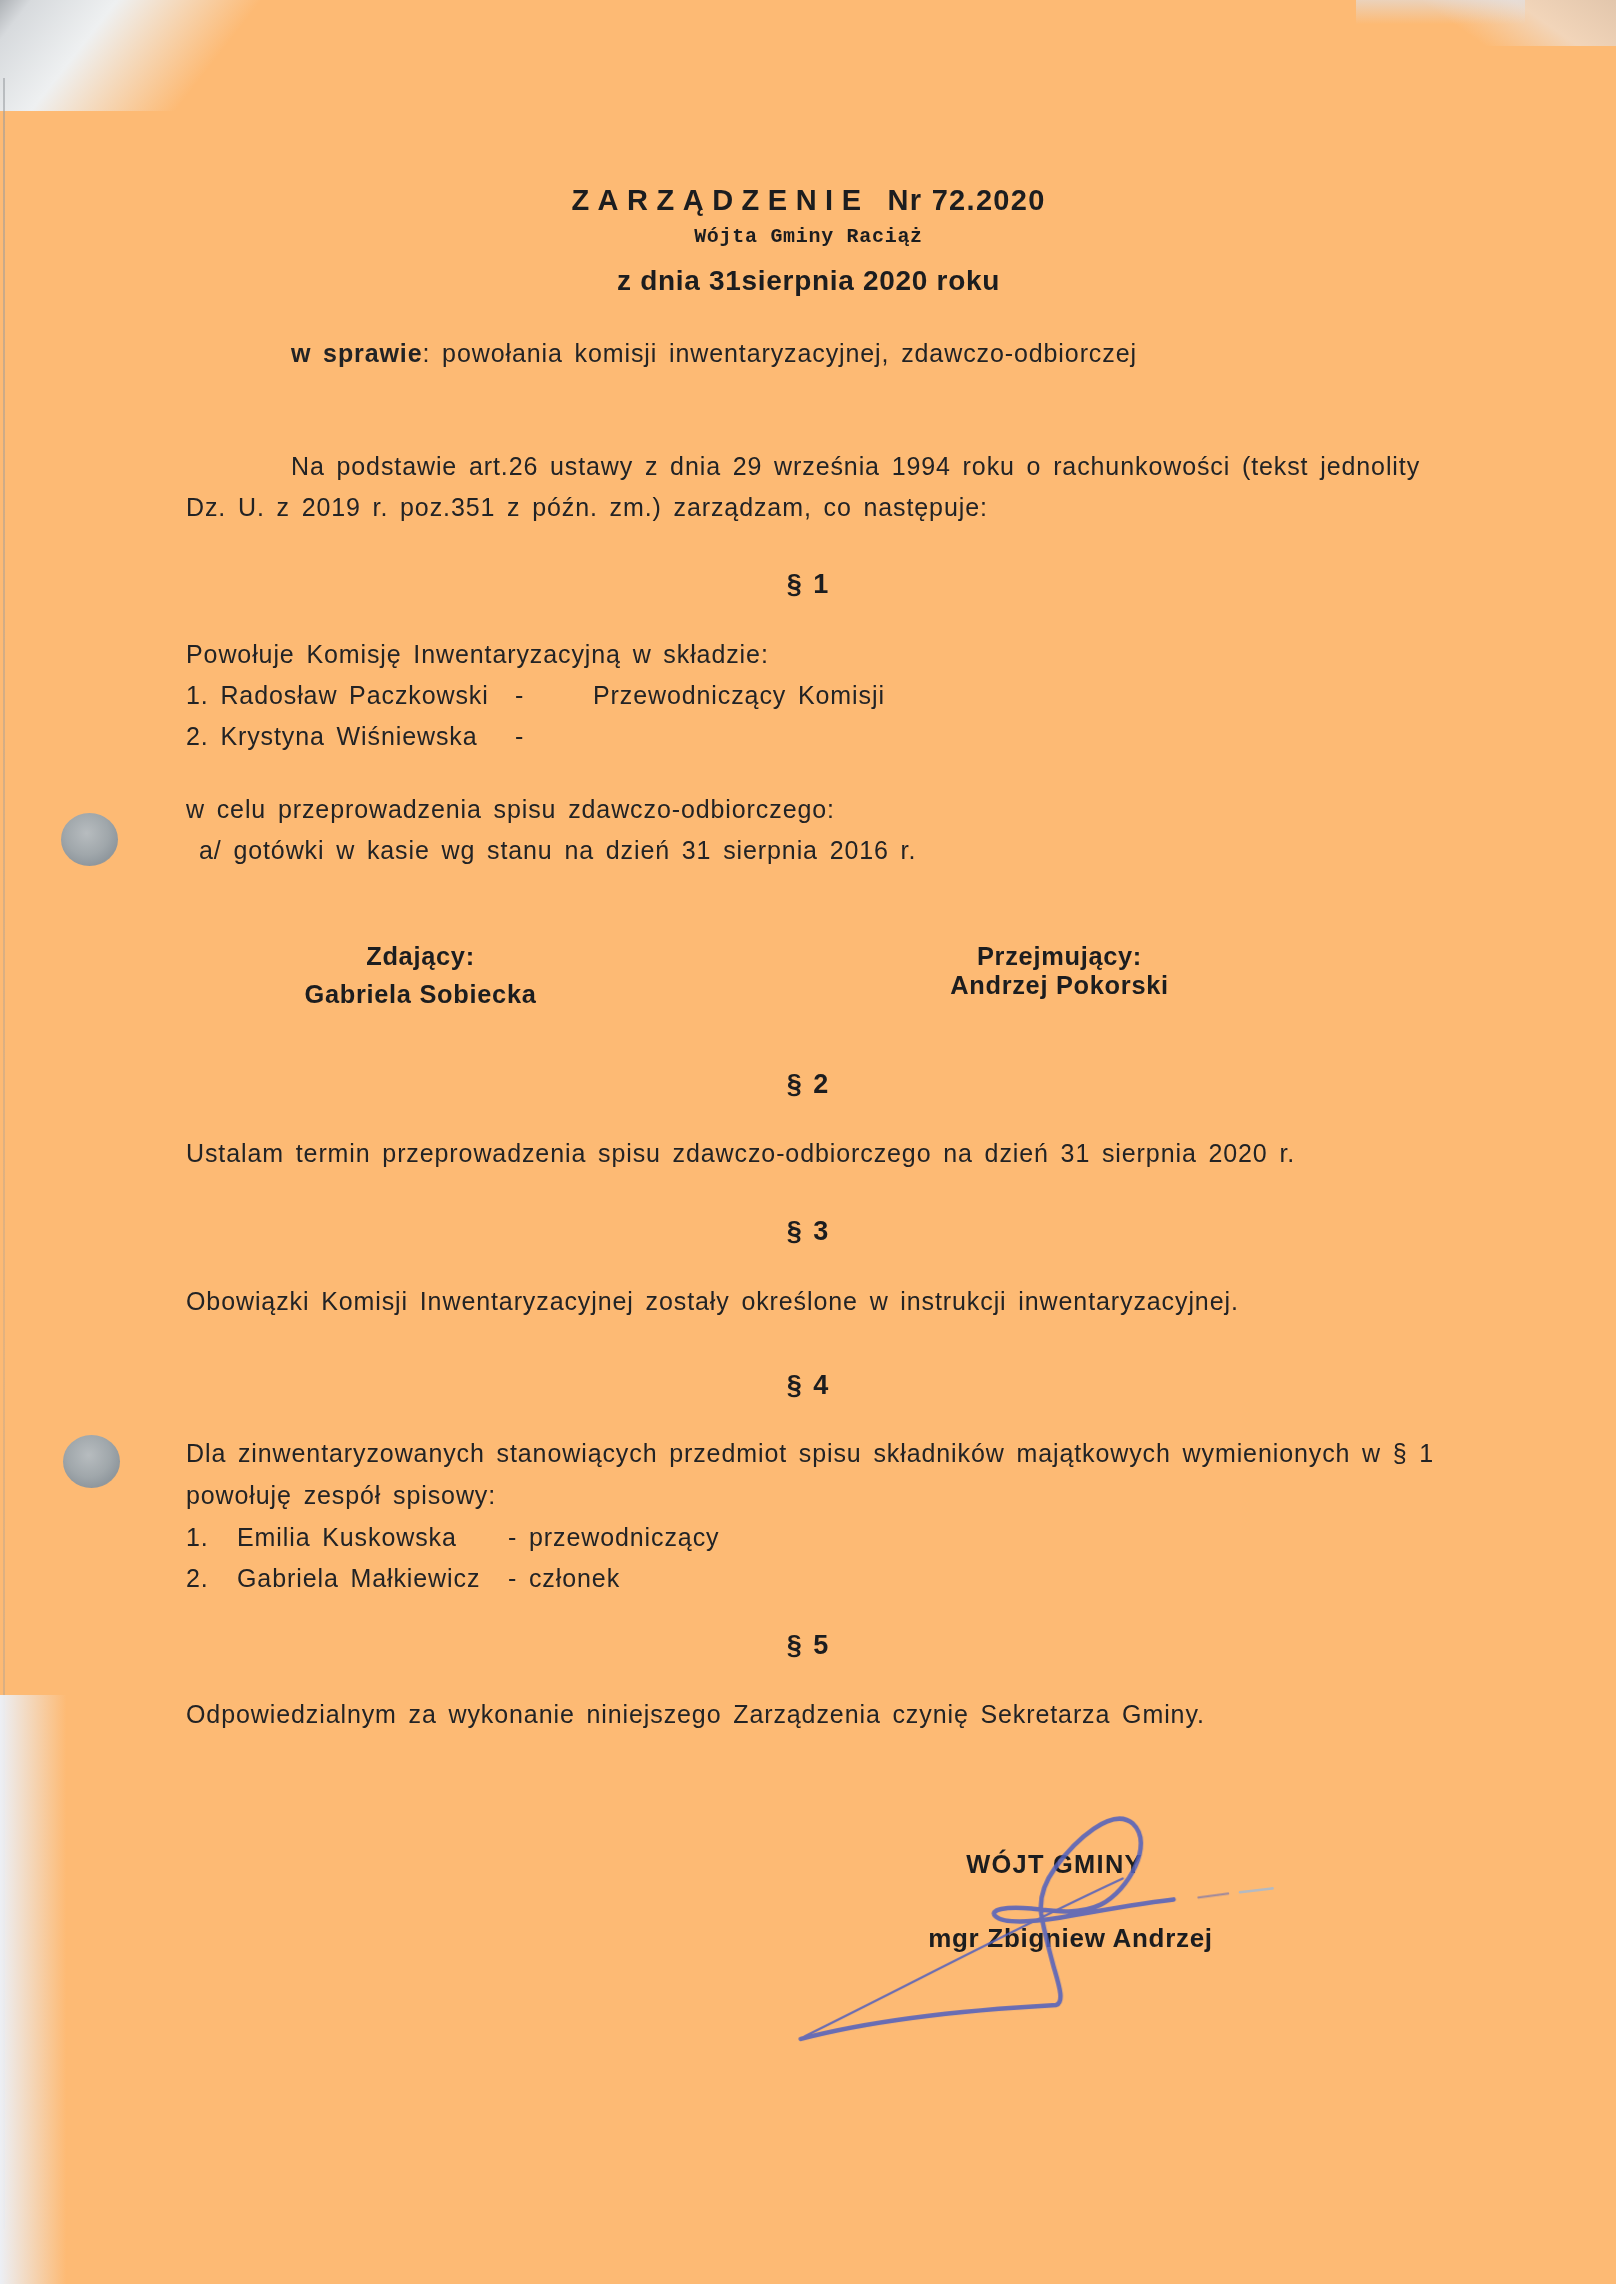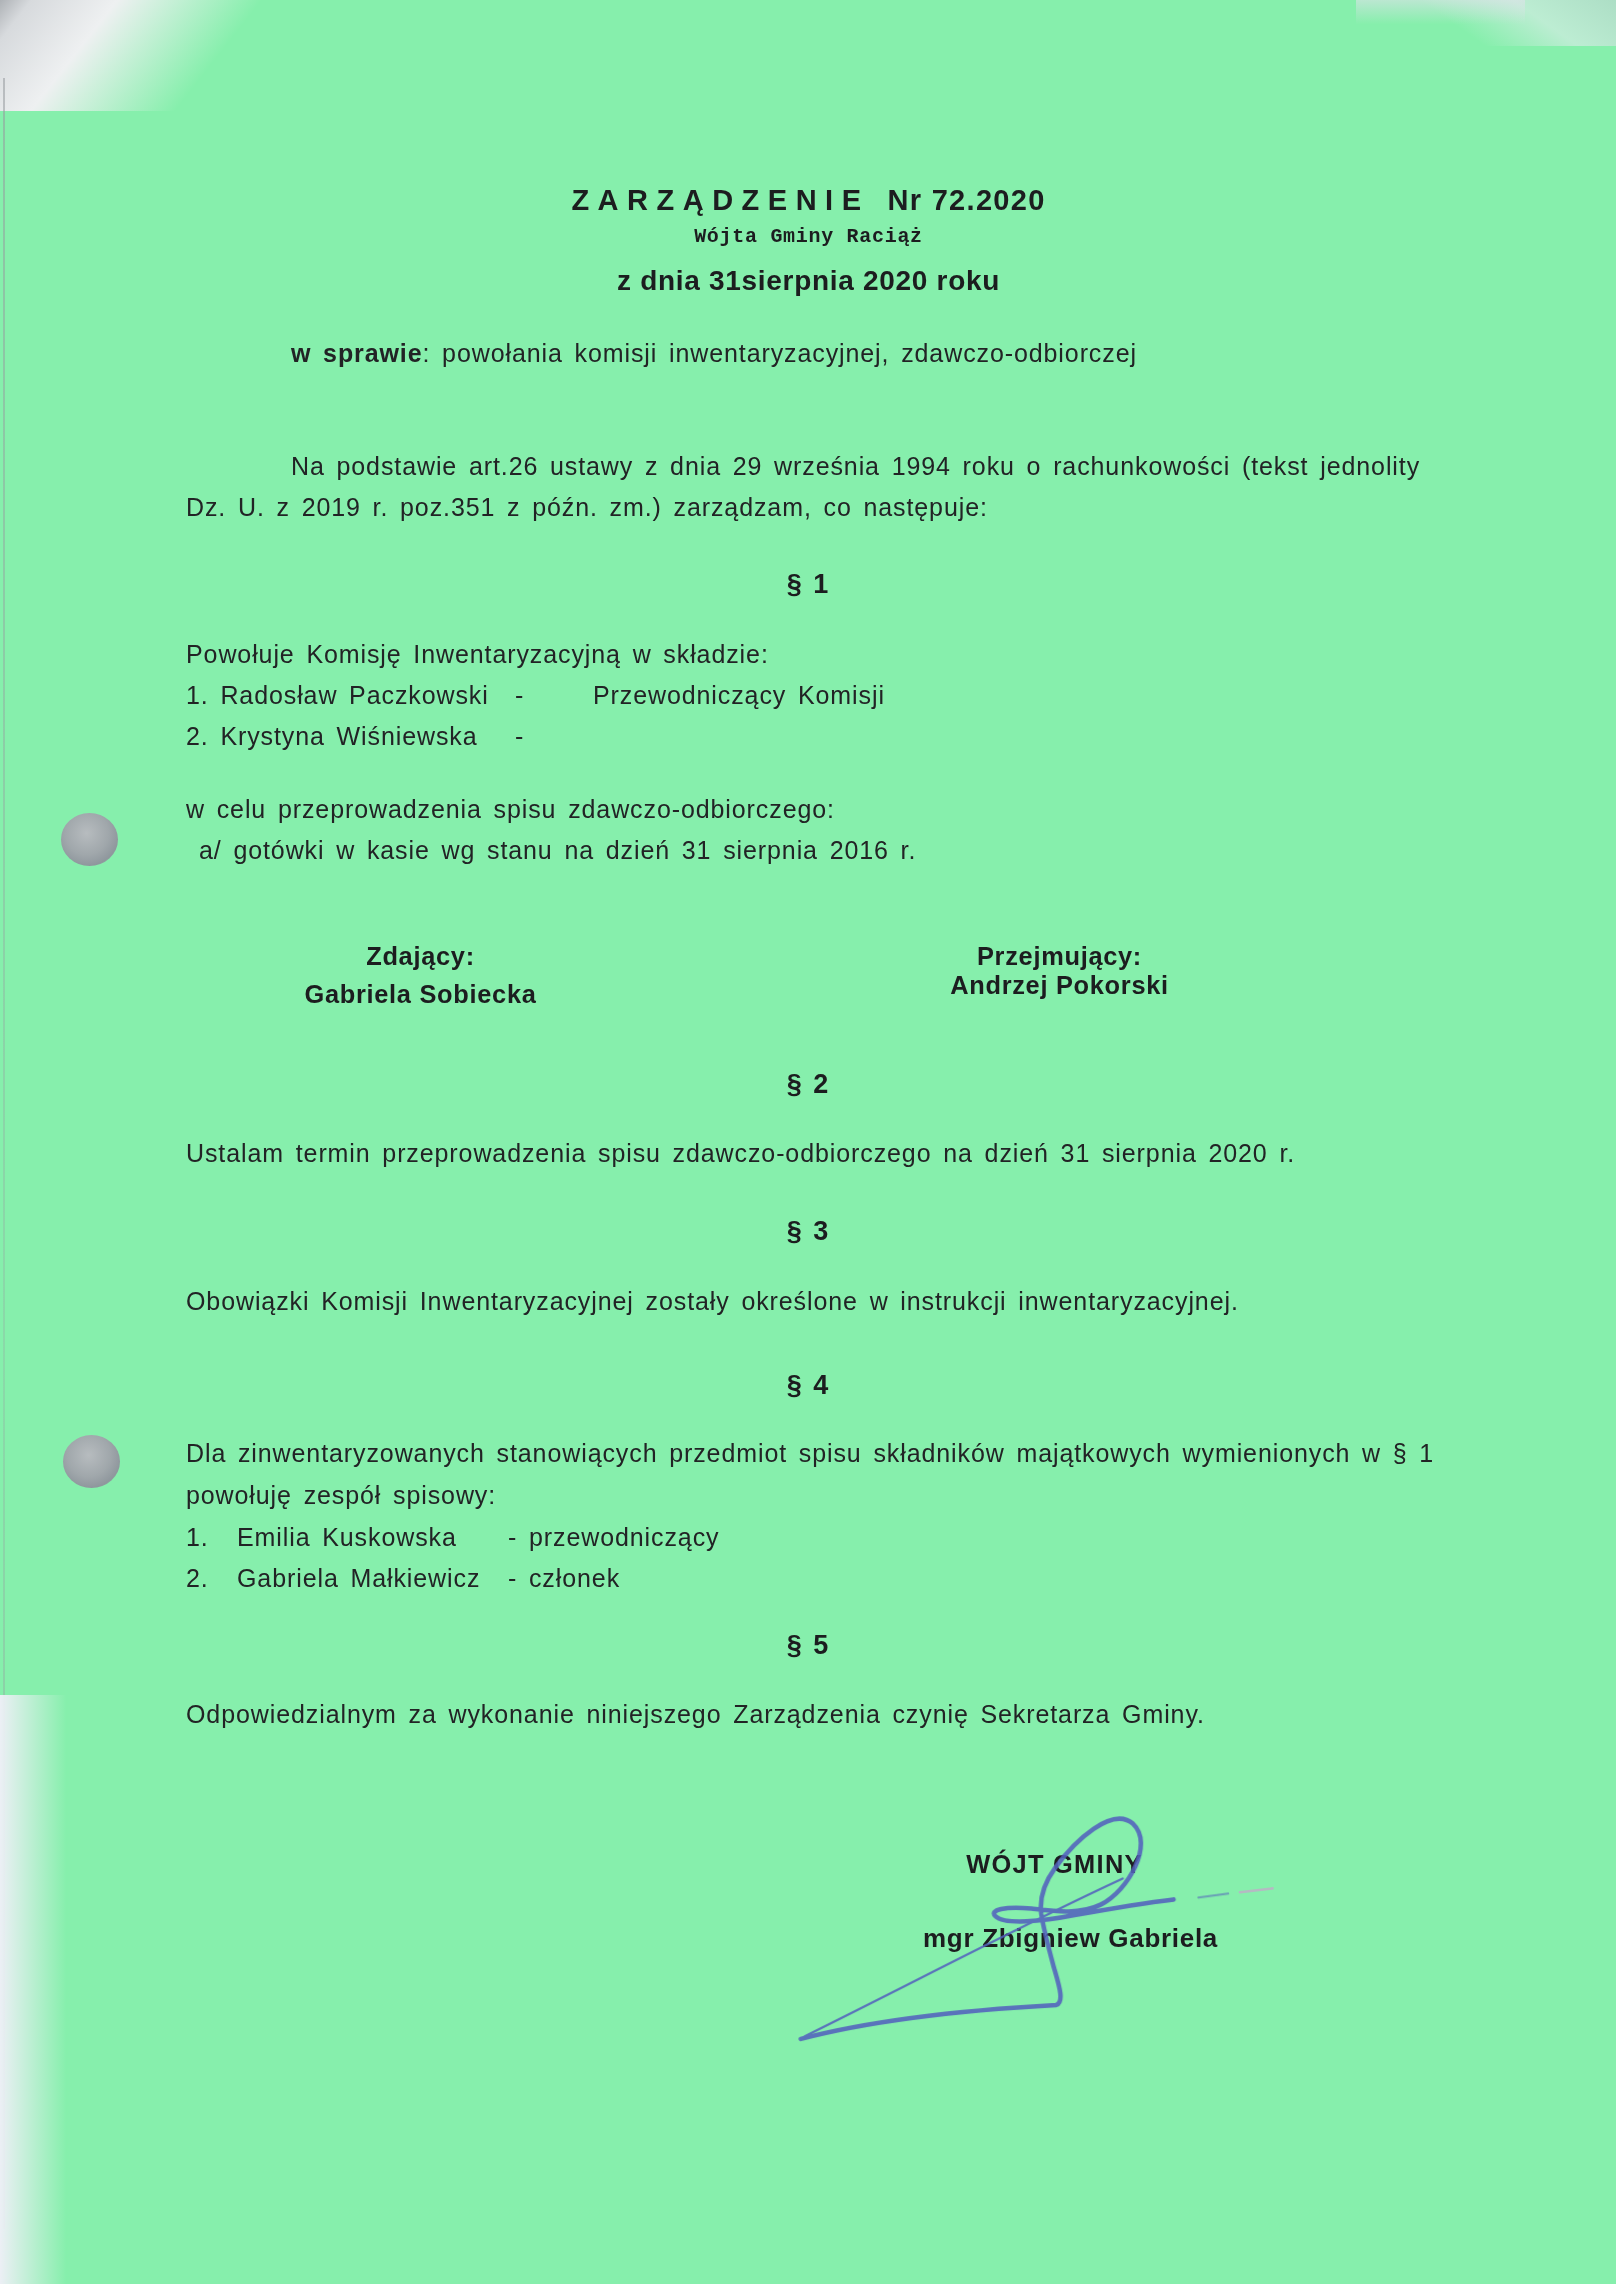--- a/index.html
+++ b/index.html
@@ -4,21 +4,21 @@
 <style>
   html, body {
     margin: 0;
     padding: 0;
     background: #ffffff;
   }
   #page {
     position: relative;
     width: 1617px;
     height: 2284px;
-    background: #86efac;
+    background: #fdba74;
     overflow: hidden;
     font-family: "Liberation Sans", sans-serif;
     color: #1c1d1f;
   }
   
   .corner-tl {
     position: absolute; left: 0; top: 0; width: 365px; height: 111px;
     background: linear-gradient(128deg, #aeb2b6 0%, #d7dadd 7%, #eef0f1 26%, rgba(255,255,255,0) 58%);
     pointer-events: none;
   }
@@ -149,21 +149,21 @@
   <div class="abs body-text team-row" style="left:186px; top:1564px; width:978px;">
     <span>2.</span>
     <span>Gabriela Małkiewicz</span>
     <span>- członek</span>
   </div>
 
   <div class="abs center-page para-heading" style="top:1630px;">§ 5</div>
   <div class="abs body-text" style="left:186px; top:1700px;">Odpowiedzialnym za wykonanie niniejszego Zarządzenia czynię Sekretarza Gminy.</div>
 
   <div class="abs sig-office" style="left:859px; top:1850px; width:391px; text-align:center;">WÓJT GMINY</div>
-  <div class="abs sig-name" style="left:875px; top:1923px; width:391px; text-align:center;">mgr Zbigniew Gabriela</div>
+  <div class="abs sig-name" style="left:875px; top:1923px; width:391px; text-align:center;">mgr Zbigniew Andrzej</div>
 
   <svg class="signature" width="619" height="339" viewBox="0 0 950 520" aria-hidden="true">
     <g fill="none" stroke="#5462bd" stroke-linecap="round" stroke-linejoin="round" opacity="0.88">
 
       <path stroke-width="7" d="
         M 78 388
         C 200 356, 360 342, 470 336
         C 483 331, 474 305, 466 277
         C 456 240, 450 216, 447 196
         C 444 172, 452 148, 468 126

